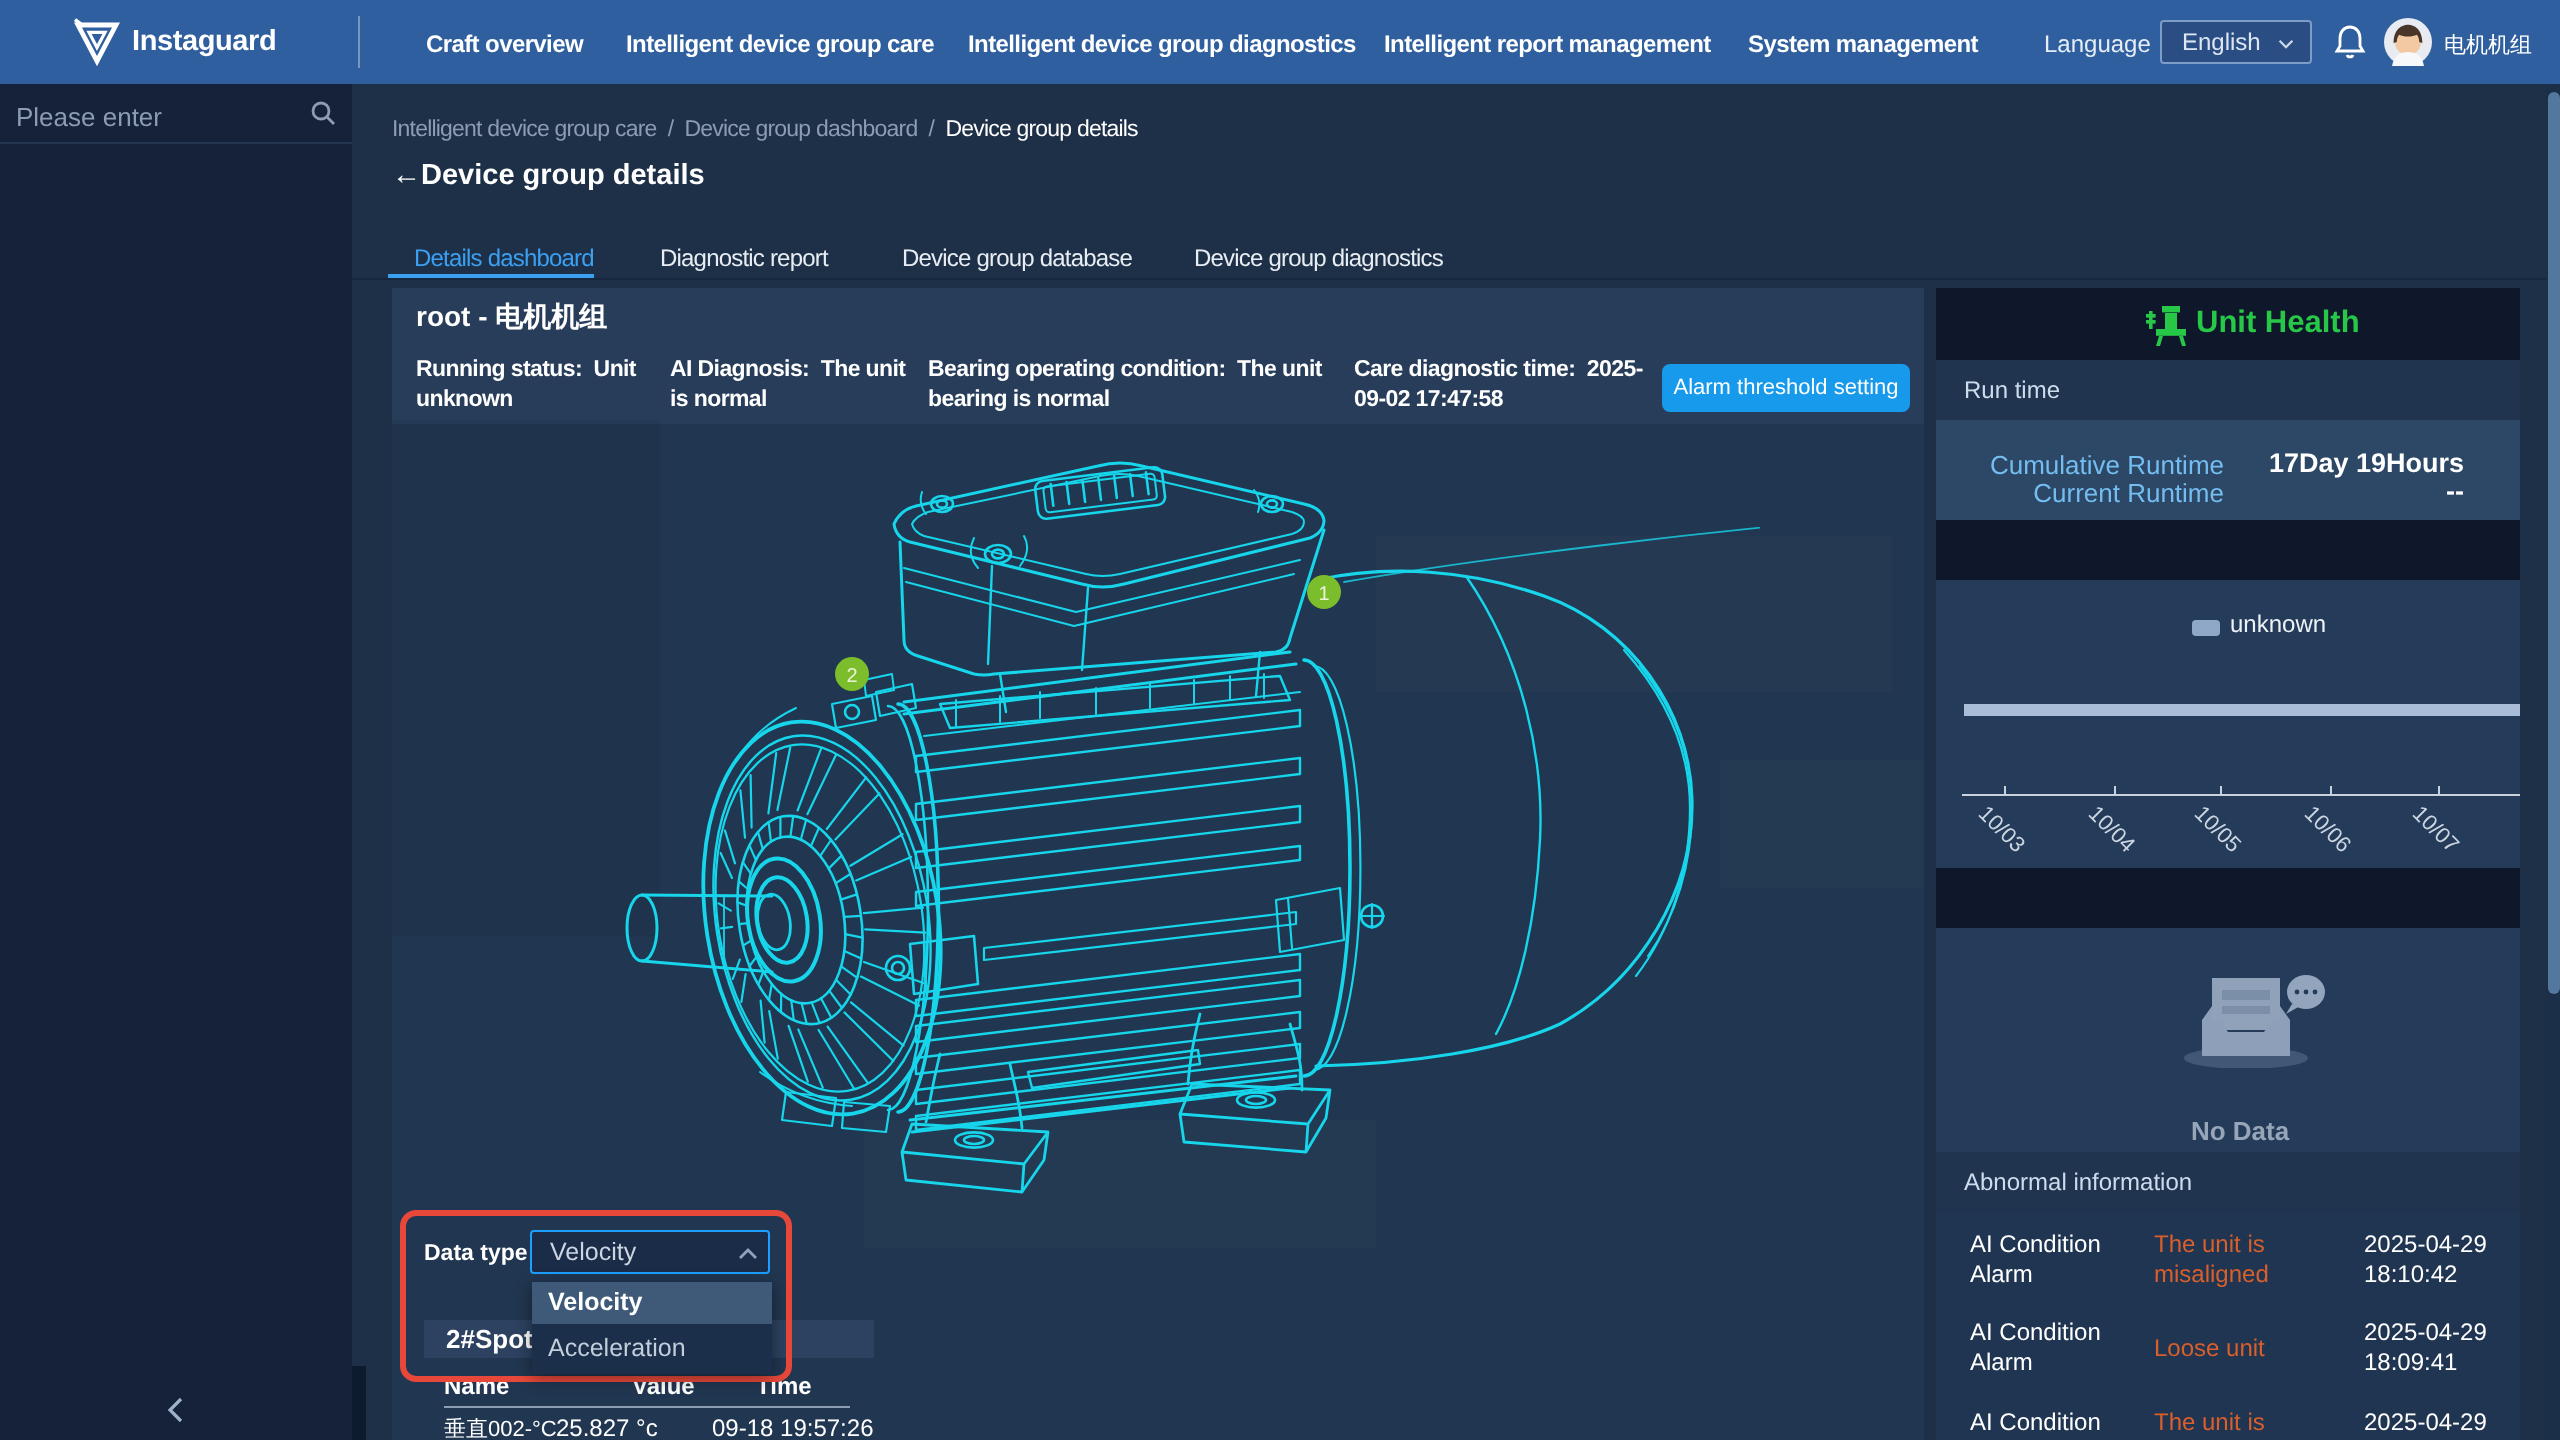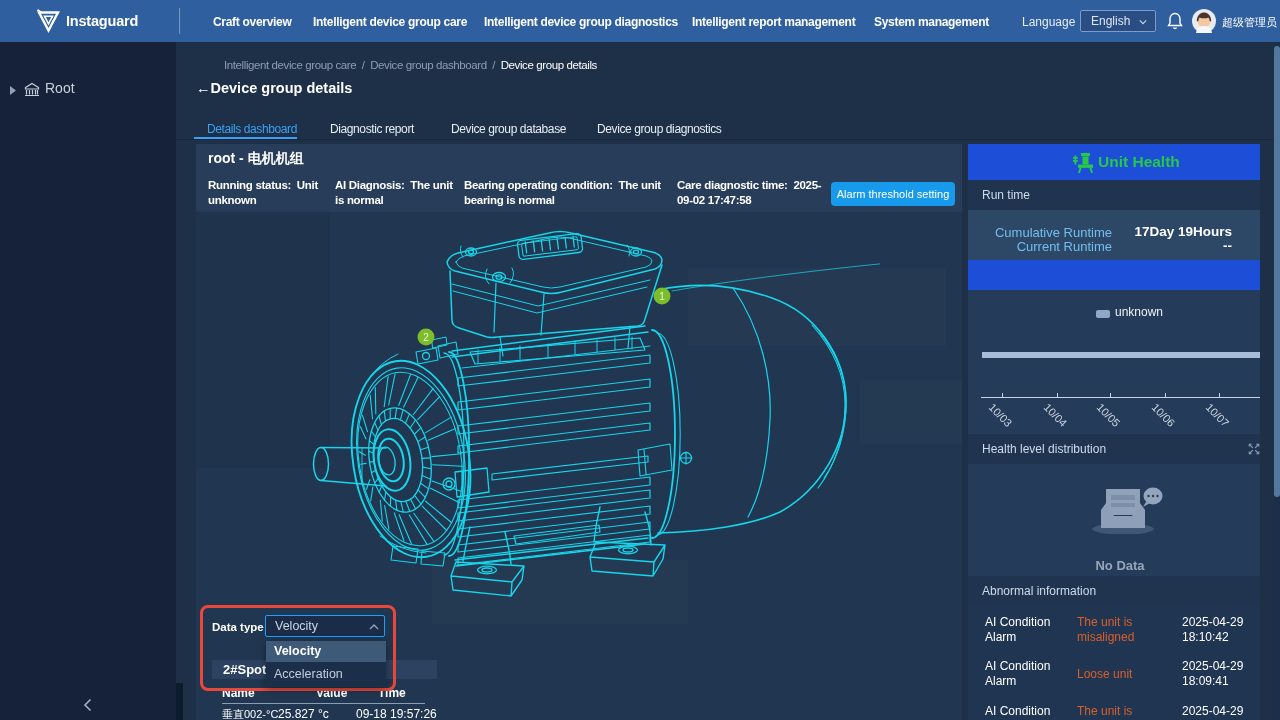--- a/index.html
+++ b/index.html
@@ -20,32 +20,32 @@
   #username { position:absolute; left:1222px; top:15px; color:#fff; font-size:11px; white-space:nowrap; }
 
   
   #sidebar { position:absolute; left:0; top:42px; width:176px; height:678px; background:#15223a; }
   #search { position:absolute; left:0; top:0; width:176px; height:30px; border-bottom:1px solid #24364f;}
   #search .ph { position:absolute; left:8px; top:9px; color:#8d9cb0; font-size:13px;}
   #rootrow { position:absolute; left:0; top:36px; width:176px; height:24px; color:#c8d1dd; font-size:14px; }
 
   
   #main { position:absolute; left:176px; top:42px; width:1104px; height:678px; background:#1d3048; }
-  #crumb { position:absolute; left:20px; top:17px; font-size:11.5px; color:#8d9cb2; white-space:nowrap; letter-spacing:-0.4px;margin-left:28px;}
+  #crumb { position:absolute; left:20px; top:17px; font-size:11.5px; color:#8d9cb2; white-space:nowrap; letter-spacing:-0.4px;}
   #crumb b { color:#fff; font-weight:normal; }
   #title { position:absolute; left:20px; top:38px; color:#fff; font-size:14.5px; font-weight:bold; }
   #title .arr { font-weight:normal; margin-right:0px; }
 
   .tab { position:absolute; top:80px; font-size:12px; color:#e8edf3; white-space:nowrap; letter-spacing:-0.4px;}
   #tabline { position:absolute; left:0px; top:97px; width:1104px; height:1px; background:#16263c; }
   #tabu { position:absolute; left:18px; top:95px; width:103px; height:2px; background:#3ba0f1; }
 
   
   #cardL { position:absolute; left:20px; top:102px; width:766px; height:576px; background:#213650; overflow:hidden;}
-  #cardR { position:absolute; left:792px; top:102px; width:292px; height:576px; background:#1d4ed8; overflow:hidden;}
+  #cardR { position:absolute; left:792px; top:102px; width:292px; height:576px; background:#0f172a; overflow:hidden;}
 
   
   #info { position:absolute; left:0; top:0; width:912px; height:68px; background:#273d59; }
   #info h2 { position:absolute; left:12px; top:6px; font-size:14px; color:#fff; font-weight:600;}
   .fld { position:absolute; top:34px; font-size:11.5px; color:#fff; line-height:14.5px; font-weight:700; letter-spacing:-0.3px;}
   #btn { position:absolute; left:635px; top:38px; width:124px; height:24px; background:#189aec; border-radius:4px;
      color:#fff; font-size:11px; text-align:center; line-height:24px; white-space:nowrap; }
 
   
   #redbox { position:absolute; left:4px; top:461px; width:196px; height:86px; border:3px solid #e8483a; border-radius:8px;}
@@ -108,32 +108,30 @@
     <svg class="abs" style="left:1167px;top:12px" width="16" height="18" viewBox="0 0 16 18">
       <path d="M8 1.5 C5 1.5 3 4 3 7 L3 11 L1.5 13.5 L14.5 13.5 L13 11 L13 7 C13 4 11 1.5 8 1.5 Z" fill="none" stroke="#fff" stroke-width="1.4"></path>
       <path d="M6.5 15.5 C7 16.8 9 16.8 9.5 15.5" fill="none" stroke="#fff" stroke-width="1.4"></path>
     </svg>
     <svg class="abs" style="left:1192px;top:9px" width="24" height="24" viewBox="0 0 24 24">
       <circle cx="12" cy="12" r="12" fill="#e9ebf2"></circle>
       <circle cx="12" cy="12" r="6.5" fill="#f2c9a2"></circle>
       <path d="M4.8 12.5 C4.8 5.5 9 3.4 12 3.4 C15 3.4 19.2 5.5 19.2 12.5 L17.6 12 C17.6 10.5 17.2 9.3 16.4 8.4 C15.3 9 13.8 9.3 12 9.3 C10.2 9.3 8.7 9 7.6 8.4 C6.8 9.3 6.4 10.5 6.4 12 Z" fill="#4a3628"></path>
       <path d="M4 24 C5 18.5 8 17 12 17 C16 17 19 18.5 20 24 Z" fill="#f7f8fa"></path>
     </svg>
-    <div id="username">超级管理员</div>
+    <div id="username">电机机组</div>
   </div>
 
   <div id="sidebar">
-    <div id="rootrow">
-      <svg class="abs" style="left:9px;top:8px" width="8" height="9" viewBox="0 0 8 9">
-          <path d="M1 0 L7 4.5 L1 9 Z" fill="#90a0b5"></path>
-        </svg>
-      <svg class="abs" style="left:24px;top:4px" width="16" height="16" viewBox="0 0 16 16">
-        <path d="M1.5 5.5 L8 1.5 L14.5 5.5 L14.5 7 L1.5 7 Z M2.5 8 L2.5 12.5 M5.5 8 L5.5 12.5 M8.5 8 L8.5 12.5 M11.5 8 L11.5 12.5 M13.5 8 L13.5 12.5 M1 13.5 L15 13.5" fill="none" stroke="#c8d1dd" stroke-width="1.2"></path>
+    <div id="search">
+        <span class="ph">Please enter</span>
+      <svg class="abs" style="left:155px;top:8px" width="13" height="13" viewBox="0 0 13 13">
+        <circle cx="5.5" cy="5.5" r="4" fill="none" stroke="#8d9cb0" stroke-width="1.4"></circle>
+        <path d="M8.5 8.5 L12 12" stroke="#8d9cb0" stroke-width="1.4"></path>
       </svg>
-      <span class="abs" style="left:45px;top:2px">Root</span>
     </div>
     <svg id="collapse" class="abs" style="left:83px;top:656px" width="9" height="14" viewBox="0 0 9 14">
         <path d="M7.5 1.5 L2 7 L7.5 12.5" fill="none" stroke="#9fb2c8" stroke-width="1.6"></path>
       </svg>
   </div>
 
   <div id="main">
     <div id="crumb">Intelligent device group care&nbsp; /&nbsp; Device group dashboard&nbsp; /&nbsp; <b>Device group details</b></div>
     <div id="title"><span class="arr">←</span>Device group details</div>
     <div class="tab" style="left:31px;color:#3ba0f1">Details dashboard</div>
@@ -302,29 +300,20 @@
         <div class="abs" style="left:89px;top:103px;width:1px;height:4px;background:#c9d2dd"></div>
         <div class="abs" style="left:142px;top:103px;width:1px;height:4px;background:#c9d2dd"></div>
         <div class="abs" style="left:197px;top:103px;width:1px;height:4px;background:#c9d2dd"></div>
         <div class="abs" style="left:251px;top:103px;width:1px;height:4px;background:#c9d2dd"></div>
         <div class="abs" style="left:27px;top:111px;color:#ccd6e2;font-size:11px;transform:rotate(45deg);transform-origin:0 0">10/03</div>
         <div class="abs" style="left:82px;top:111px;color:#ccd6e2;font-size:11px;transform:rotate(45deg);transform-origin:0 0">10/04</div>
         <div class="abs" style="left:135px;top:111px;color:#ccd6e2;font-size:11px;transform:rotate(45deg);transform-origin:0 0">10/05</div>
         <div class="abs" style="left:190px;top:111px;color:#ccd6e2;font-size:11px;transform:rotate(45deg);transform-origin:0 0">10/06</div>
         <div class="abs" style="left:244px;top:111px;color:#ccd6e2;font-size:11px;transform:rotate(45deg);transform-origin:0 0">10/07</div>
       </div>
-      <div class="rhead" style="top:290px">
-          <span>Health level distribution</span>
-        <svg class="exp" viewBox="0 0 12 12">
-            <g stroke="#8ba2be" stroke-width="1.2" fill="none">
-          <path d="M1.2 1.2 L4.8 4.8 M10.8 1.2 L7.2 4.8 M1.2 10.8 L4.8 7.2 M10.8 10.8 L7.2 7.2"></path>
-          <path d="M1.2 3.6 L1.2 1.2 L3.6 1.2 M8.4 1.2 L10.8 1.2 L10.8 3.6 M1.2 8.4 L1.2 10.8 L3.6 10.8 M8.4 10.8 L10.8 10.8 L10.8 8.4" stroke-width="1"></path>
-            </g>
-          </svg>
-      </div>
       <div id="nodatablock">
         <svg class="abs" style="left:122px;top:22px" width="78" height="48" viewBox="0 0 78 48">
           <ellipse cx="33" cy="43" rx="31" ry="5.5" fill="#5b7191" opacity=".5"></ellipse>
           <rect x="16" y="3" width="34" height="26" fill="#90a2ba"></rect>
           <rect x="21" y="9" width="24" height="5" fill="#7c8fa9"></rect>
           <rect x="21" y="17" width="24" height="4" fill="#7c8fa9"></rect>
           <path d="M11 24 L20 24 L24 30 L42 30 L46 24 L55 24 L55 42 L11 42 Z" fill="#8ea0b9"></path>
           <path d="M11 24 L16 17 L16 24 Z M55 24 L50 17 L50 24 Z" fill="#8ea0b9"></path>
           <ellipse cx="63" cy="10" rx="9.5" ry="8.5" fill="#93a5bd"></ellipse>
           <path d="M56 16 L53 21 L60 17 Z" fill="#93a5bd"></path>

